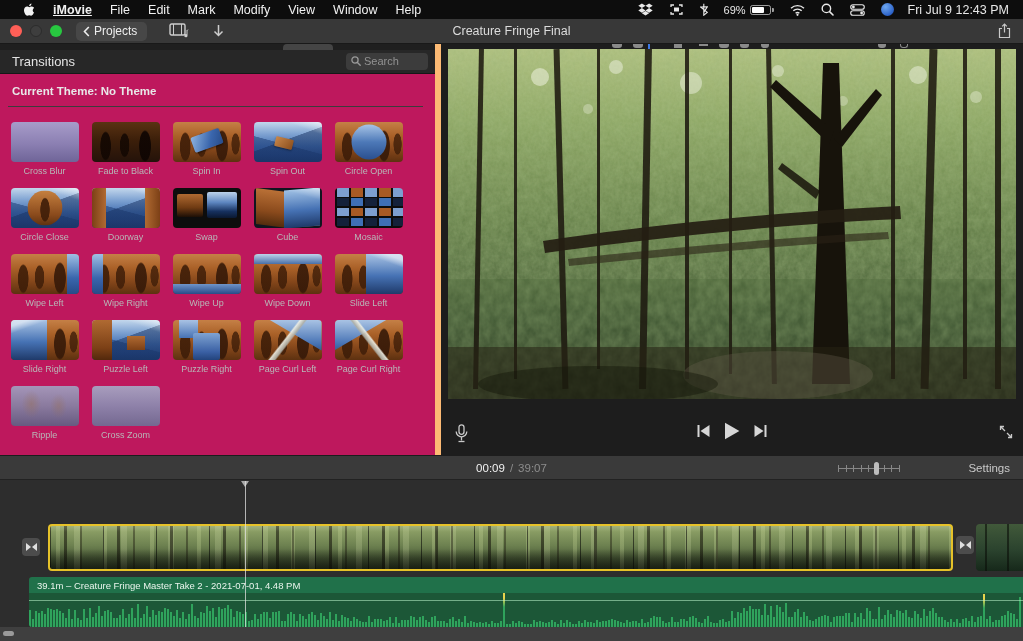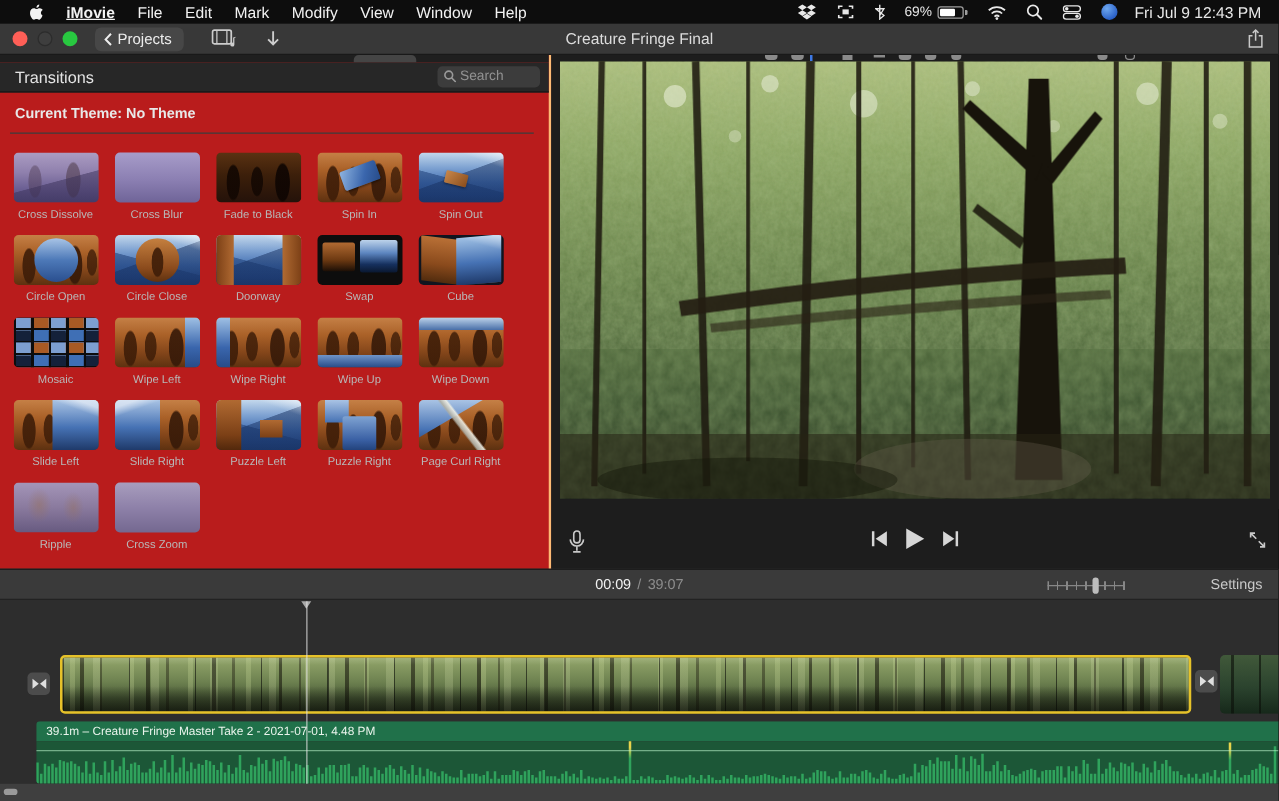--- a/index.html
+++ b/index.html
@@ -31,21 +31,21 @@
   .light.red { background:#ff5f57; }
   .light.min { background:#3e3e3e; border:1px solid #2c2c2c; }
   .light.green { background:#28c840; }
   .back-btn { margin-left:14px; height:19px; background:#474747; border-radius:5px; display:flex;
     align-items:center; gap:4px; padding:0 10px 0 7px; color:#ededed; font-size:12px; }
   .tb-icon { margin-left:22px; display:flex; align-items:center; }
   .tb-title { position:absolute; left:0; right:0; text-align:center; color:#dcdcdc; font-size:12.5px; pointer-events:none; }
   .share { position:absolute; right:12px; top:4px; }
 
   
-  .browser { position:absolute; left:0; top:44px; width:441px; height:411px; background:#b91c1c; border-right:2px solid #fdba74; }
+  .browser { position:absolute; left:0; top:44px; width:441px; height:411px; background:#be185d; border-right:6px solid #fdba74; }
   .viewer  { position:absolute; left:441px; top:44px; width:582px; height:411px; background:#1d1d1d; }
 
   
   .tabstrip { position:absolute; left:0; top:0; width:100%; height:6px; background:#1f1f1f; }
   .tab-remnant { position:absolute; left:283px; top:0; width:50px; height:6px; background:#454545; border-radius:4px 4px 0 0; }
   .b-header { position:absolute; left:0; top:6px; width:100%; height:24px; background:#272727; border-bottom:1px solid #171717;
     display:flex; align-items:center; }
   .b-title { color:#e3e3e3; font-size:13px; padding-left:12px; }
   .search { position:absolute; right:7px; top:2.5px; width:82px; height:17px; background:#3c3c3c; border-radius:4px;
     display:flex; align-items:center; padding:0 5px; gap:3px; }
@@ -328,24 +328,20 @@
             <circle cx="4" cy="4" r="3.1" fill="none" stroke="#999" stroke-width="1.3"></circle>
             <line x1="6.4" y1="6.4" x2="9.2" y2="9.2" stroke="#999" stroke-width="1.4" stroke-linecap="round"></line>
           </svg>
         <input type="text" placeholder="Search" style="">
       </span>
     </div>
     <div class="theme-title">Current Theme: No Theme</div>
     <div class="theme-div"></div>
     <div class="tgrid" id="transitions-grid">
         <div class="tcell">
-          <div class="thumb  th-cross-dissolve"></div>
-          <div class="tlabel">Cross Dissolve</div>
-        </div>
-        <div class="tcell">
           <div class="thumb  th-cross-blur"></div>
           <div class="tlabel">Cross Blur</div>
         </div>
         <div class="tcell">
           <div class="thumb  th-fade-black"></div>
           <div class="tlabel">Fade to Black</div>
         </div>
         <div class="tcell">
           <div class="thumb sc-orange th-spin-in"></div>
           <div class="tlabel">Spin In</div>
@@ -402,20 +398,24 @@
           <div class="thumb sc-orange th-slide-right"></div>
           <div class="tlabel">Slide Right</div>
         </div>
         <div class="tcell">
           <div class="thumb sc-blue th-puzzle-left"></div>
           <div class="tlabel">Puzzle Left</div>
         </div>
         <div class="tcell">
           <div class="thumb sc-orange th-puzzle-right"></div>
           <div class="tlabel">Puzzle Right</div>
+        </div>
+        <div class="tcell">
+          <div class="thumb sc-orange th-page-curl-left"></div>
+          <div class="tlabel">Page Curl Left</div>
         </div>
         <div class="tcell">
           <div class="thumb sc-orange th-page-curl-right"></div>
           <div class="tlabel">Page Curl Right</div>
         </div>
         <div class="tcell">
           <div class="thumb  th-ripple"></div>
           <div class="tlabel">Ripple</div>
         </div>
         <div class="tcell">

